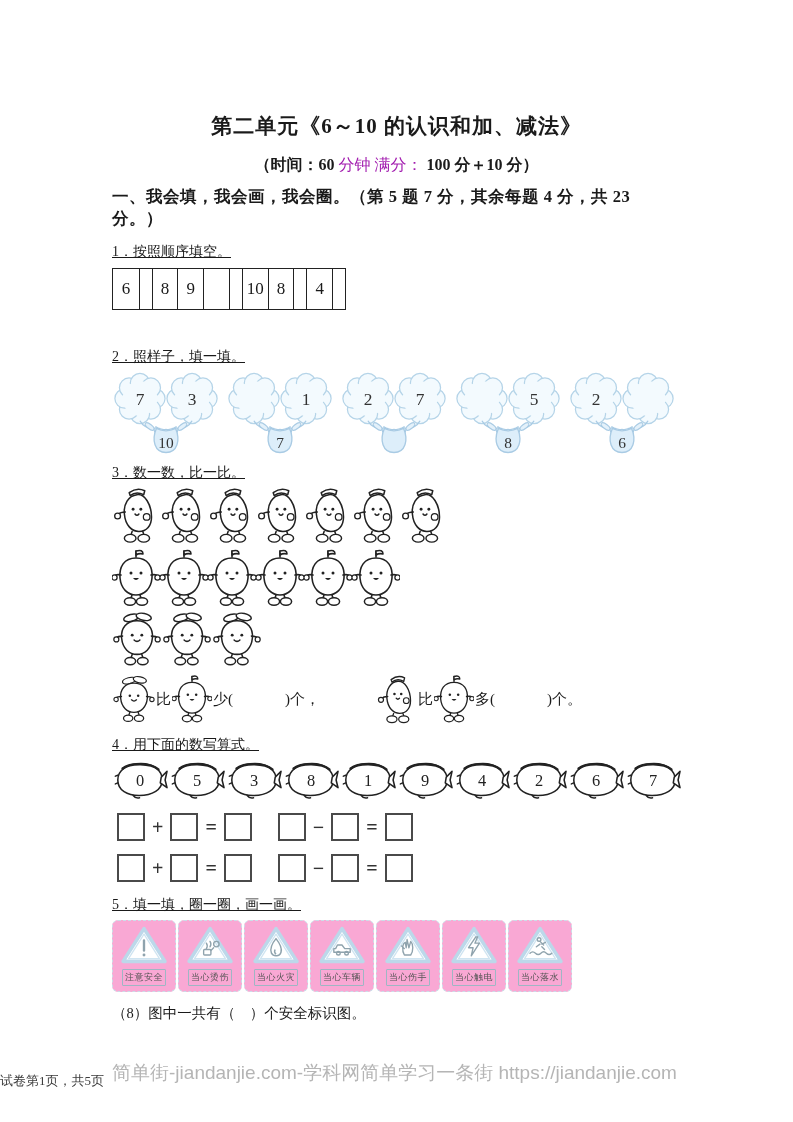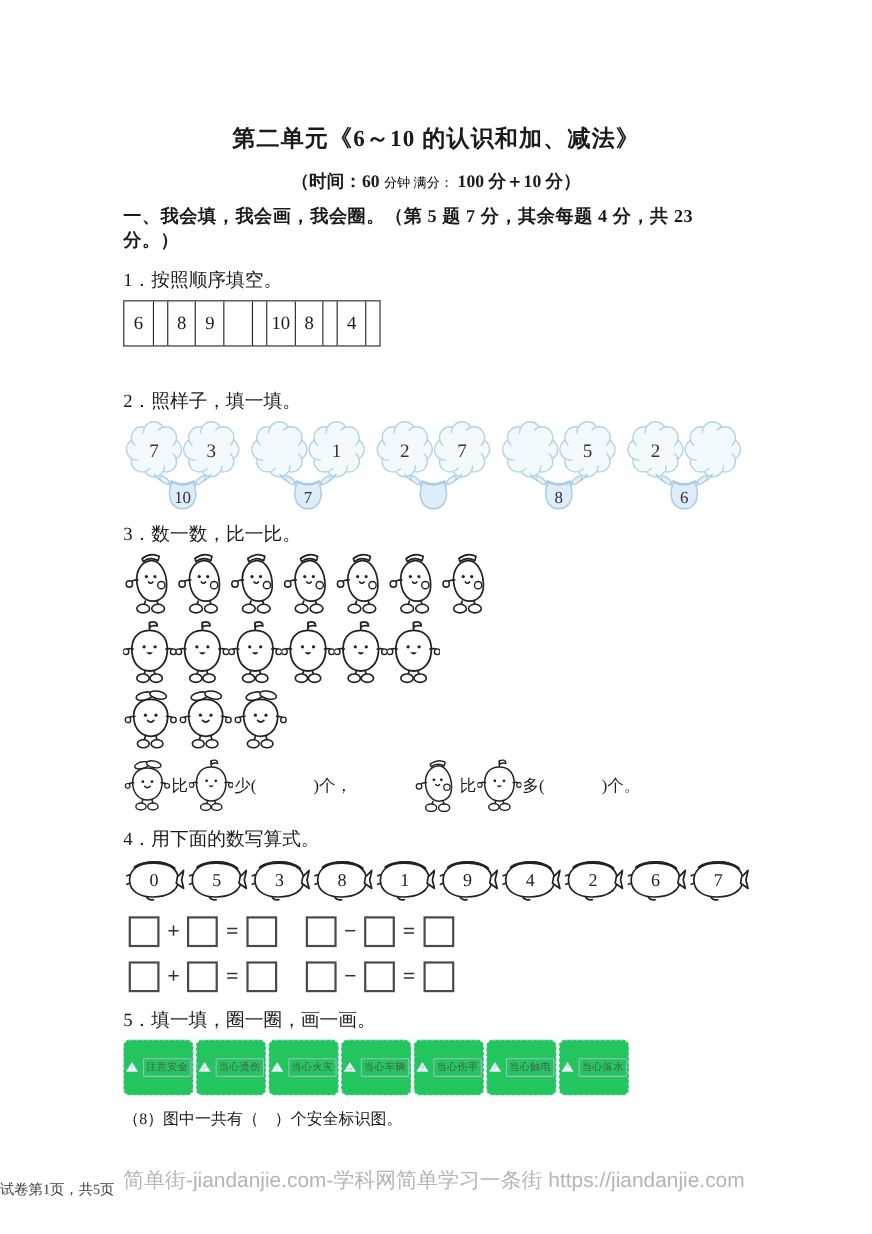--- a/index.html
+++ b/index.html
@@ -4,23 +4,23 @@
 <style>
   html,body{margin:0;padding:0;background:#888;}
   .page{
     width:793px;height:1122px;background:#fff;margin:0 auto;position:relative;
     font-family:"Liberation Serif","DejaVu Serif",serif;color:#1a1a1a;overflow:hidden;
   }
   .content{padding:112px 112px 0 112px;}
   .title{text-align:center;font-size:21px;font-weight:bold;letter-spacing:1px;}
   .subtitle{text-align:center;font-size:16px;margin-top:15px;}
   .subtitle .b{font-weight:bold;}
-  .subtitle .n{font-weight:normal;font-size:12px;color:#000000;}
+  .subtitle .n{font-weight:normal;font-size:16px;color:#a21caf;}
   .sec-heading{font-size:16.5px;font-weight:bold;margin-top:10px;letter-spacing:0.5px;}
-  .q-label{font-size:17px;margin-top:13px;}
+  .q-label{font-size:14px;margin-top:13px;text-decoration:underline;}
   
   .seq-table{display:flex;border:1.6px solid #222;margin-top:7px;width:234px;height:42px;box-sizing:border-box;}
   .seq-cell{border-left:1.3px solid #222;text-align:center;font-size:17px;line-height:40px;box-sizing:border-box;}
   .seq-cell:first-child{border-left:none;}
   .w{width:26px;} .nw{width:13px;}
   
   .cloud-row{display:flex;gap:6px;margin-top:4px;}
   .cloudbag{width:108px;height:86px;}
   .cloudbag text{font-size:18px;fill:#333;text-anchor:middle;font-family:"Liberation Serif",serif;}
   .cloudbag text.bagnum{font-size:16px;}
@@ -33,21 +33,21 @@
   .fish-row{display:flex;gap:1px;margin-top:4px;}
   .fish{width:56px;height:44px;}
   .fish text{font-size:17px;fill:#222;text-anchor:middle;font-family:"Liberation Serif",serif;}
   .eq-row{display:flex;align-items:center;margin-top:9px;height:32px;}
   .box{display:inline-block;width:28px;height:28px;border:2px solid #4a4a4a;box-sizing:border-box;margin:0 5px;background:#fff;}
   .op{font-size:20px;color:#333;margin:0 2px;font-weight:bold;}
   .eq-gap{display:inline-block;width:16px;}
   
   .signs-row{display:flex;gap:2px;margin-top:6px;}
   .sign-card{width:60px;border:1.5px dashed #ccdde8;border-radius:6px;padding:4px 1px 5px 1px;
-    display:flex;flex-direction:row;align-items:center;gap:4px;background:#22c55e;}
+    display:flex;flex-direction:column;align-items:center;gap:4px;background:#f9a8d4;}
   .sign-tri{width:50px;height:40px;}
   .sign-label{border:1px solid #9fb6c4;border-radius:1px;font-size:9px;color:#555;padding:1px 2px;white-space:nowrap;
     font-family:"Liberation Sans",sans-serif;letter-spacing:0.5px;}
   .sub-q{font-size:14.5px;margin-top:12px;}
   
   .watermark{position:absolute;left:0;right:4px;top:1060px;text-align:center;font-size:19px;color:#b5b5b5;
     font-family:"Liberation Sans",sans-serif;}
   .page-num{position:absolute;left:0;right:0;top:1072px;text-align:left;font-size:13px;color:#3c3c3c;}
   .defs{position:absolute;width:0;height:0;overflow:hidden;}
   svg .ink{stroke:#222;stroke-width:1.6;fill:none;stroke-linecap:round;stroke-linejoin:round;}

